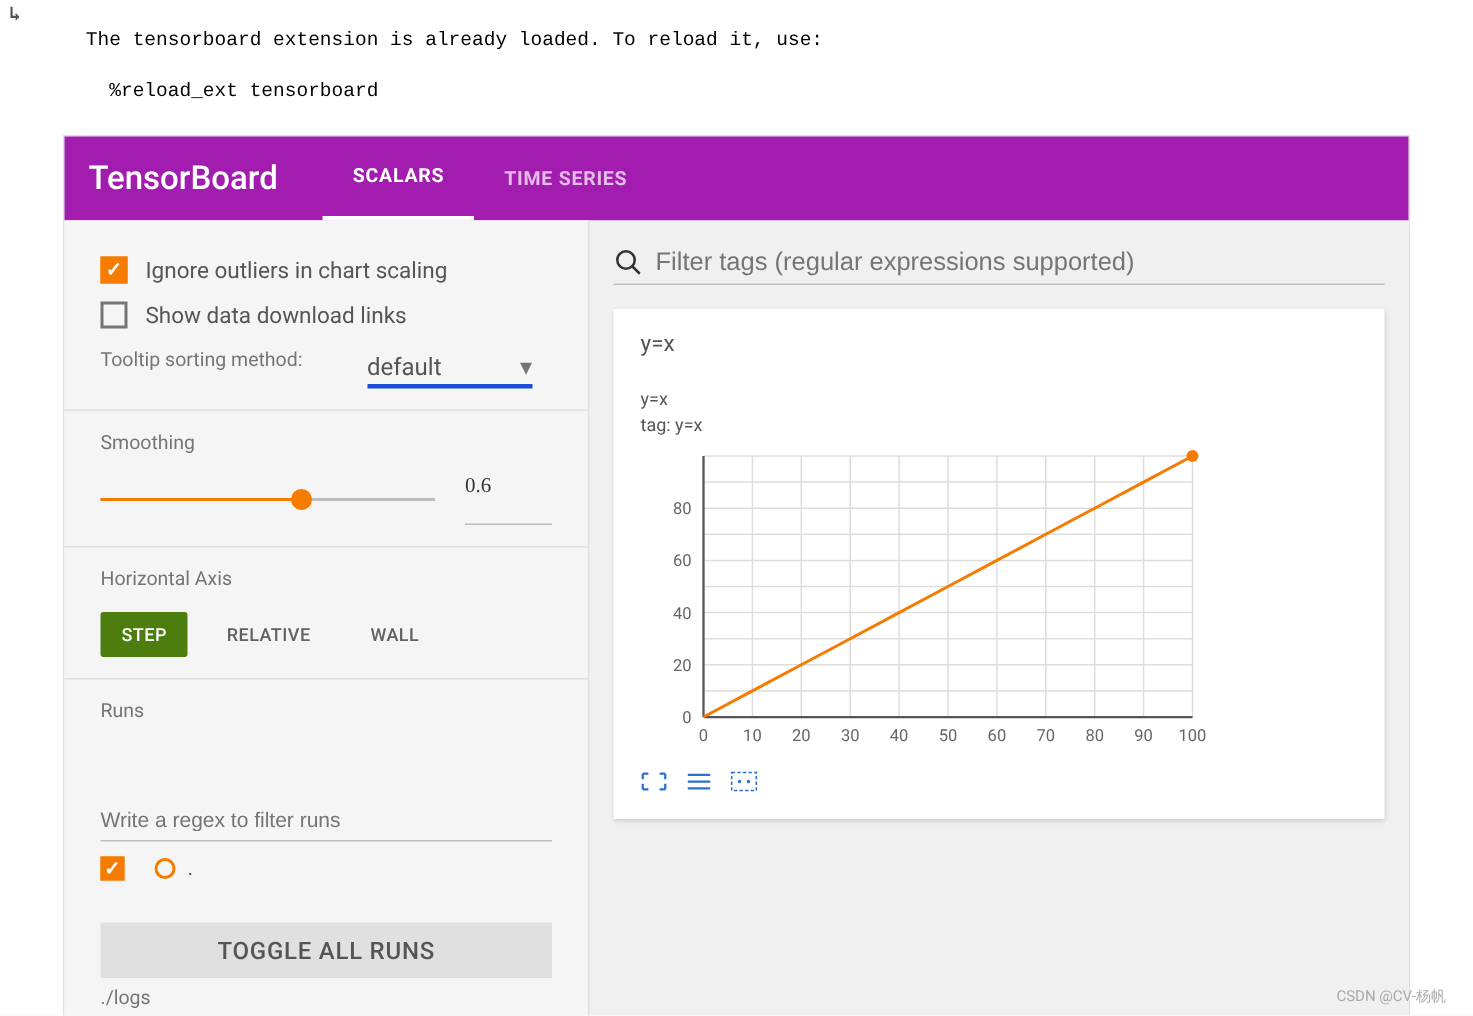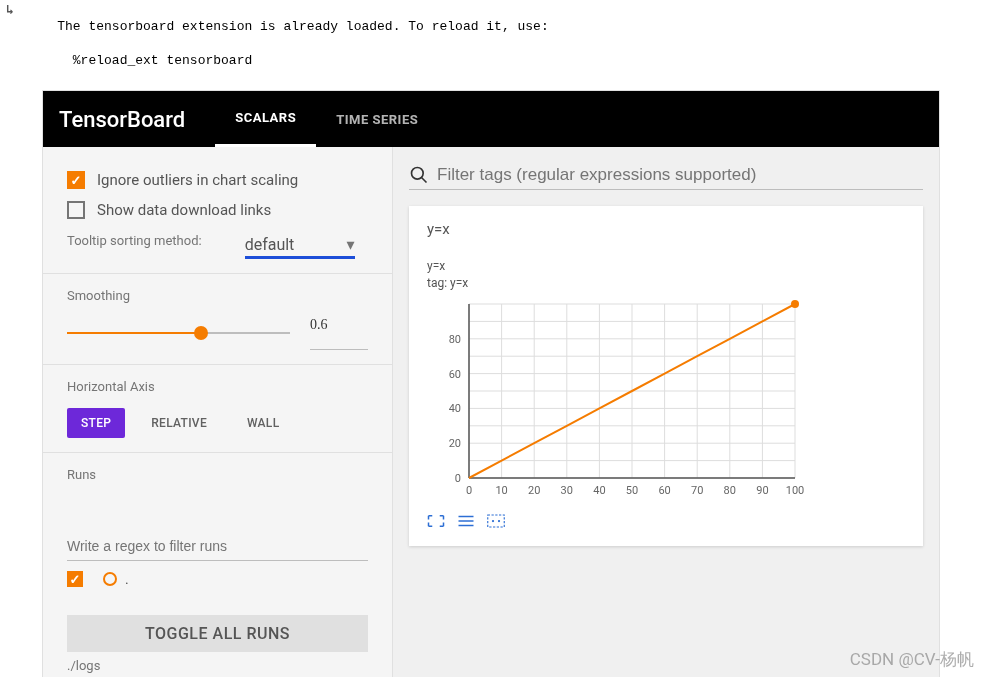--- a/index.html
+++ b/index.html
@@ -23,21 +23,21 @@
   .term-text { white-space: pre; line-height: 1.3; }
   .tb-frame {
     margin: 4px 42px 0 42px;
     border: 1px solid #e0e0e0;
     height: 640px;
     background: #fff;
     display: flex;
     flex-direction: column;
   }
   .tb-header {
-    background: #000000;
+    background: #a21caf;
     color: #fff;
     display: flex;
     align-items: stretch;
     height: 56px;
     padding: 0 16px;
   }
   .tb-title {
     font-size: 22px;
     font-weight: 500;
     align-self: center;
@@ -81,21 +81,21 @@
   .slider { position:relative; flex:1; height:4px; margin-right:20px; }
   .slider-track { position:absolute; left:0; right:0; top:0; height:2px; background:#bdbdbd; }
   .slider-fill { position:absolute; left:0; width:60%; top:0; height:2px; background:#f57c00; }
   .slider-thumb { position:absolute; left:60%; top:-6px; width:14px; height:14px; background:#f57c00; border-radius:50%; transform:translateX(-50%); cursor:pointer; }
   .slider-val { width:58px; border-bottom:1px solid #bdbdbd; font-size:14px; color:#333; padding-bottom:16px;font-family:Liberation Serif, serif; }
   .btn-group { display:flex; gap:12px; }
   .tb-btn {
     padding: 8px 14px; font-size:12px; font-weight:500; letter-spacing:0.3px;
     color:#616161; cursor:pointer; border-radius:2px;
   }
-  .tb-btn.active { background:#6d28d9; color:#fff; }
+  .tb-btn.active { background:#4d7c0f; color:#fff; }
   .runs-filter {
     width:100%; border:none; border-bottom:1px solid #bdbdbd; background:transparent;
     padding:6px 0; font-size:14px; color:#757575; outline:none;margin-top:36px;
   }
   .run-row { display:flex; align-items:center; gap:8px; margin-top:10px; }
   .radio-outline { width:14px; height:14px; border:2px solid #f57c00; border-radius:50%; }
   .run-name { color:#555; }
   .toggle-runs {
     width: calc(100% - 48px); margin: 10px 24px 0 24px; background:#e0e0e0;
     text-align:center; padding: 9px 0; font-size:16px; font-weight:500;
@@ -109,21 +109,21 @@
   .card {
     background:#fff; box-shadow: 0 1px 3px rgba(0,0,0,.15);
     padding: 14px 18px;
   }
   .card-title { font-size:15px; color:#555; margin-bottom:10px; }
   .chart-box { padding: 10px 0 4px 0; }
   .chart-labels { font-size:12px; color:#555; line-height:1.4; margin-bottom:4px; }
   .chart-svg { display:block; }
   .chart-actions { display:flex; gap:12px; margin-top:8px; }
   .ca-icon { width:18px; height:14px; color:#2c6ed4; cursor:pointer; }
-  .watermark { position:fixed; bottom:6px; right:8px; font-size:17px; color:rgba(120,120,120,.6); }
+  .watermark { position:fixed; bottom:6px; right:18px; font-size:10px; color:rgba(120,120,120,.6); }
 </style>
 </head>
 <body>
 
 <div class="terminal-line">
   <span class="term-icon">↳</span>
   <span class="term-text">
     <span>The tensorboard extension is already loaded. To reload it, use:</span><br>
     <span>  %reload_ext tensorboard</span>
   </span>

